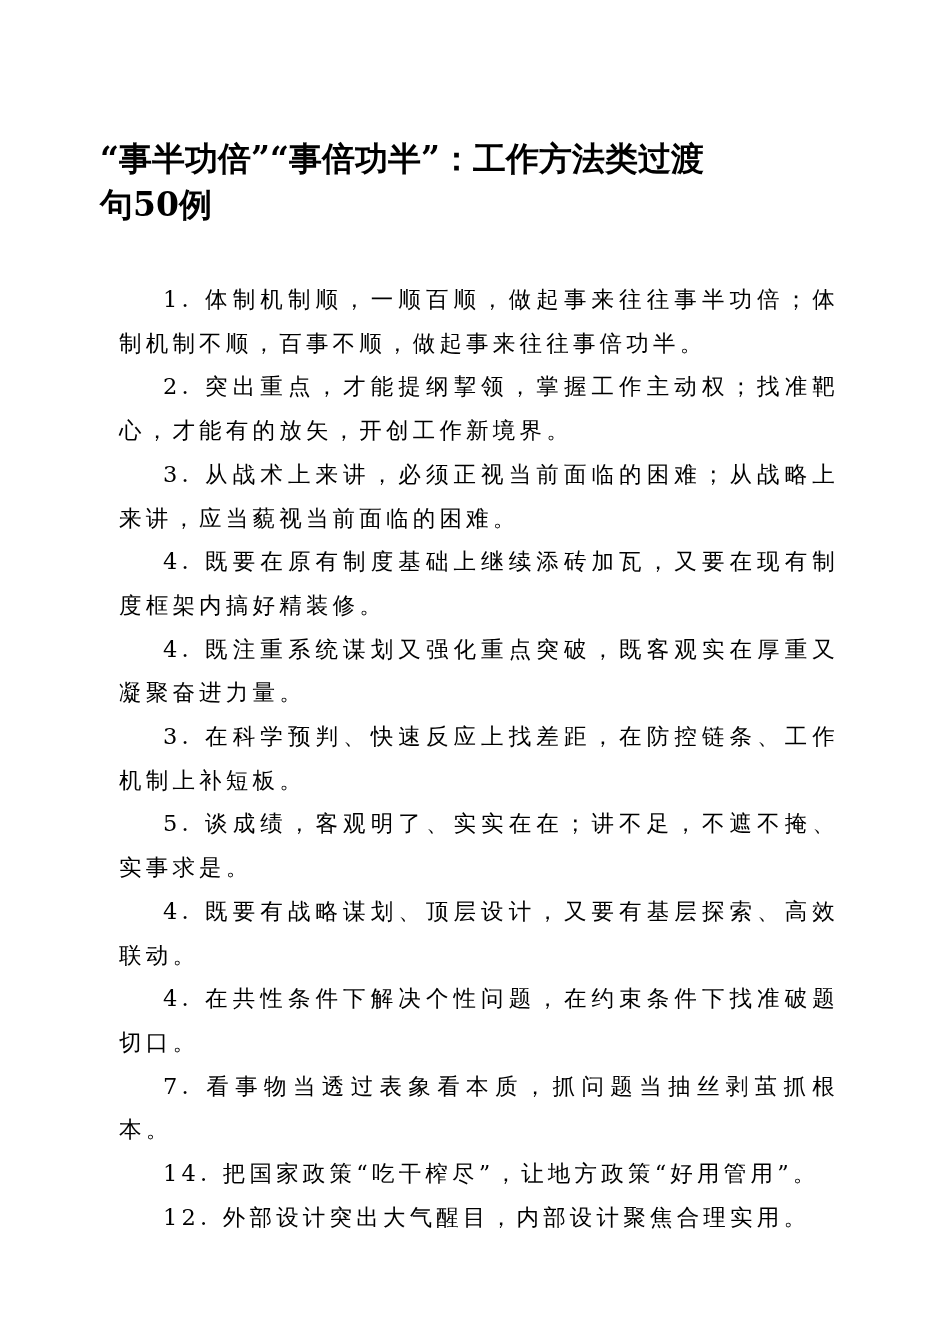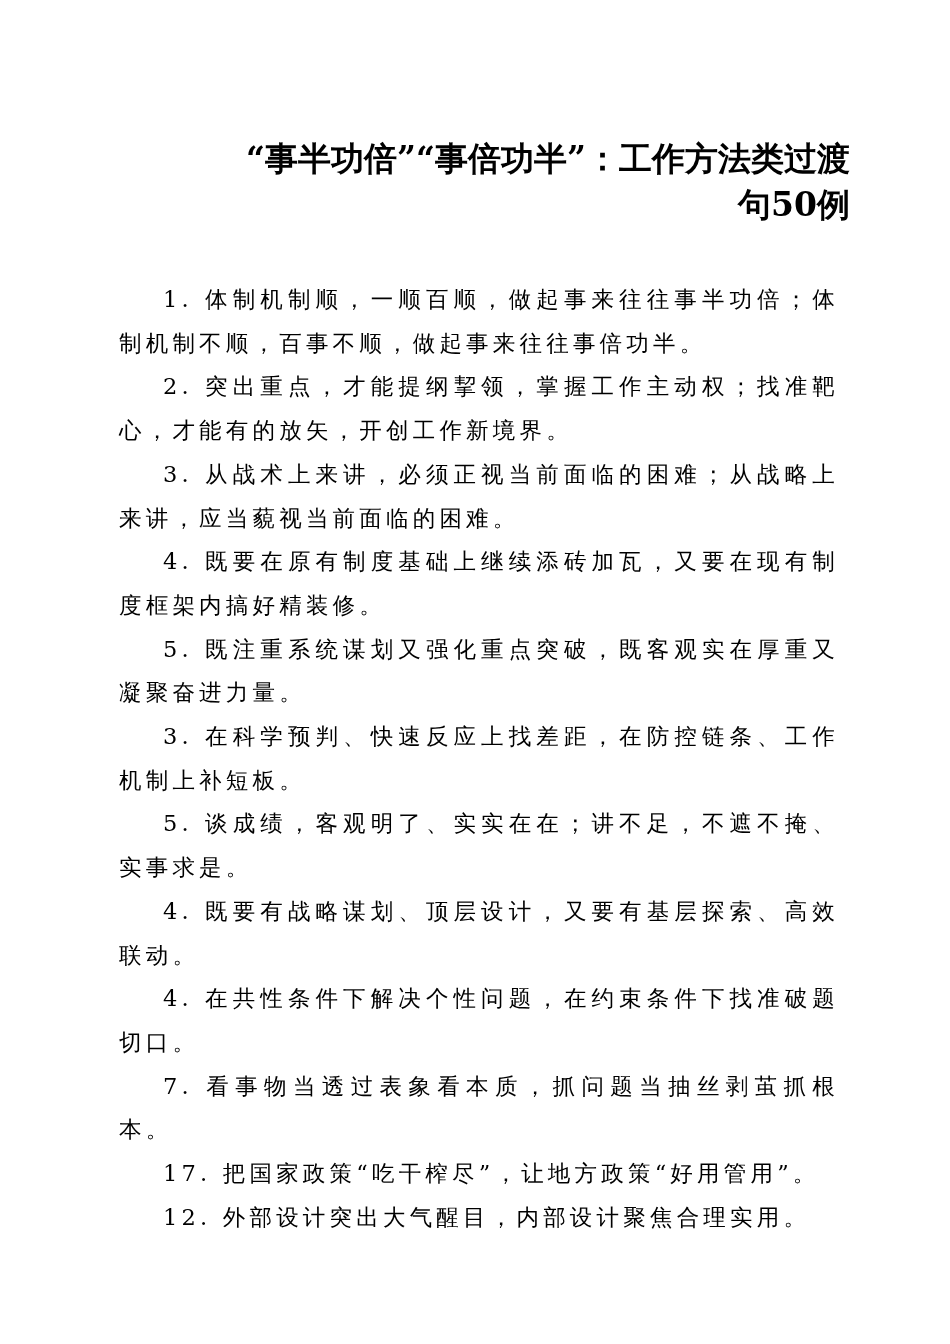--- a/index.html
+++ b/index.html
@@ -19,21 +19,21 @@
       left: 0; top: 0;
       width: 950px;
       height: 1344px;
       background: #ffffff;
     }
     .title {
       position: absolute;
       left: 100px;
       top: 136px;
       width: 750px;
-      text-align: right;
+      text-align: left;
       font-family: "DejaVu Serif", "Liberation Serif", serif;
       font-weight: bold;
       font-size: 33px;
       line-height: 46px;
       letter-spacing: 0px;
       margin: 0;
     }
     .title span { display: block; }
     .body {
       position: absolute;
@@ -59,22 +59,22 @@
   <h1 class="title">
     <span>“事半功倍”“事倍功半”：工作方法类过渡</span>
     <span>句50例</span>
   </h1>
 
   <div class="body">
     <p class="para">1. 体制机制顺，一顺百顺，做起事来往往事半功倍；体制机制不顺，百事不顺，做起事来往往事倍功半。</p>
     <p class="para">2. 突出重点，才能提纲挈领，掌握工作主动权；找准靶心，才能有的放矢，开创工作新境界。</p>
     <p class="para">3. 从战术上来讲，必须正视当前面临的困难；从战略上来讲，应当藐视当前面临的困难。</p>
     <p class="para">4. 既要在原有制度基础上继续添砖加瓦，又要在现有制度框架内搞好精装修。</p>
-    <p class="para">5. 既注重系统谋划又强化重点突破，既客观实在厚重又凝聚奋进力量。</p>
+    <p class="para">4. 既注重系统谋划又强化重点突破，既客观实在厚重又凝聚奋进力量。</p>
     <p class="para">3. 在科学预判、快速反应上找差距，在防控链条、工作机制上补短板。</p>
     <p class="para">5. 谈成绩，客观明了、实实在在；讲不足，不遮不掩、实事求是。</p>
     <p class="para">4. 既要有战略谋划、顶层设计，又要有基层探索、高效联动。</p>
     <p class="para">4. 在共性条件下解决个性问题，在约束条件下找准破题切口。</p>
     <p class="para">7. 看事物当透过表象看本质，抓问题当抽丝剥茧抓根本。</p>
-    <p class="para">17. 把国家政策“吃干榨尽”，让地方政策“好用管用”。</p>
+    <p class="para">14. 把国家政策“吃干榨尽”，让地方政策“好用管用”。</p>
     <p class="para">12. 外部设计突出大气醒目，内部设计聚焦合理实用。</p>
   </div>
 </div>
 
 </body></html>

